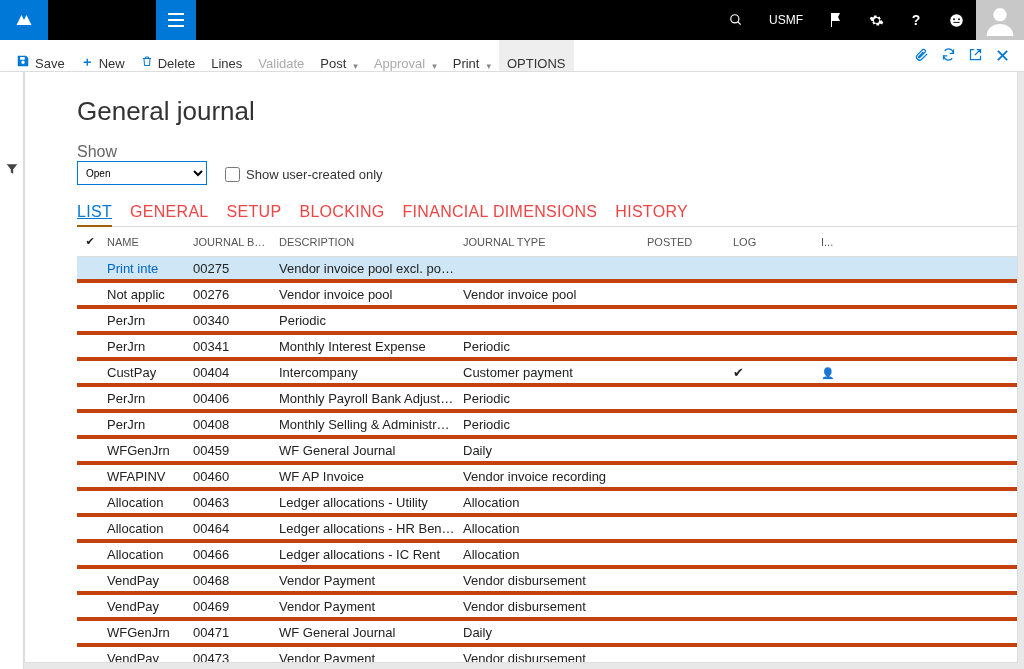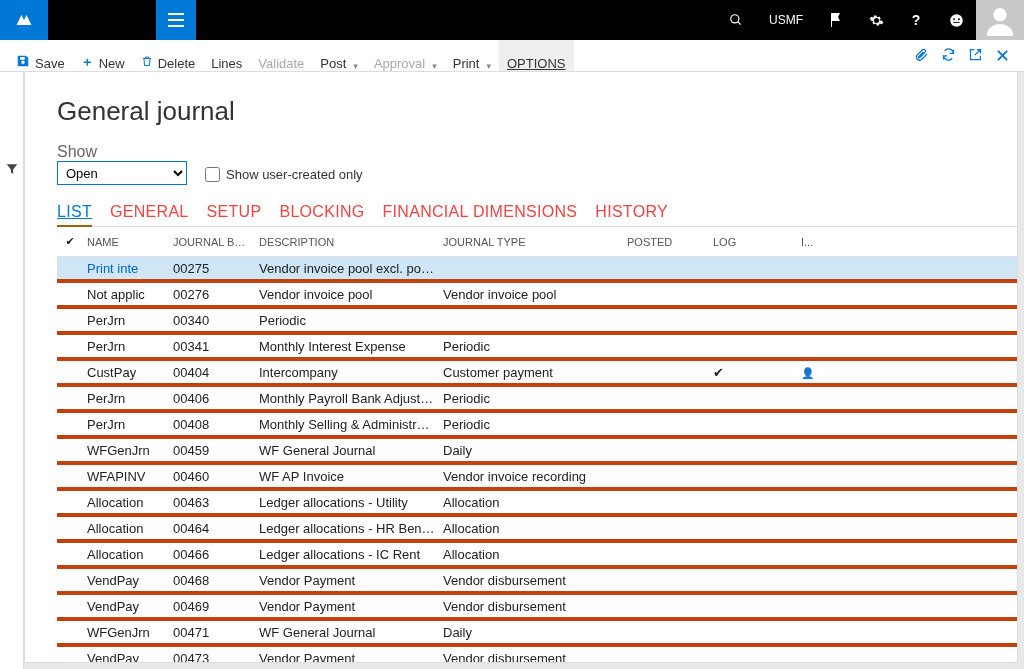--- a/index.html
+++ b/index.html
@@ -11,35 +11,35 @@
   .topbar .hamburger { width: 40px; background: #0078D7; display: flex; align-items: center; justify-content: center; cursor: pointer; }
   .topbar .flex { flex: 1; }
   .topbar .tbtn { width: 40px; display: flex; align-items: center; justify-content: center; cursor: pointer; font-size: 14px; }
   .topbar .company { width: 60px; display: flex; align-items: center; justify-content: center; font-size: 12px; }
   .topbar .avatar { width: 48px; background: #c8c8c8; display: flex; align-items: center; justify-content: center; }
   .topbar .avatar svg { width: 32px; height: 32px; fill: #fff; }
 
   .actionbar { height: 32px; background: #fff; border-bottom: 1px solid #ddd; display: flex; align-items: center; padding: 0 8px; font-size: 13px; color: #333; }
   .actionbar .abtn { display: flex; align-items: flex-end; gap: 5px; padding: 0 8px; height: 100%; cursor: pointer; }
   .actionbar .abtn.disabled { color: #aaa; cursor: default; }
-  .actionbar .abtn.opt { background: #eee; text-decoration: underline; }
+  .actionbar .abtn.opt { background: #eee; }
   .actionbar .iconblue { color: #0078D7; font-weight: bold; }
   .actionbar .right { margin-left: auto; display: flex; align-items: center; gap: 12px; padding-right: 6px; }
   .actionbar .right span { color: #0078D7; cursor: pointer; font-size: 15px; }
   .actionbar .caret { font-size: 9px; color: #888; margin-left: 2px; }
 
   .workspace { position: absolute; top: 72px; bottom: 0; left: 0; right: 0; }
   .filtercol { position: absolute; left: 0; top: 0; bottom: 0; width: 24px; background: #fff; border-right: 1px solid #ddd; display: flex; justify-content: center; padding-top: 90px; }
   .filtercol .ficon { color: #444; cursor: pointer; }
 
-  .content { position: absolute; left: 24px; right: 6px; top: 0; bottom: 6px; background: #fff; border: 1px solid #ddd; border-top: none; padding: 24px 0 0 32px; overflow: hidden; }
+  .content { position: absolute; left: 24px; right: 6px; top: 0; bottom: 6px; background: #fff; border: 1px solid #ddd; border-top: none; padding: 24px 0 0 52px; overflow: hidden; }
   .page-title { font-size: 26px; font-weight: 300; color: #333; margin-bottom: 16px; }
   .filters { display: flex; align-items: flex-end; gap: 18px; margin-bottom: 14px; }
   .show-wrap .lbl { font-size: 16px; color: #666; }
-  .show-wrap select { width: 130px; height: 24px; border: 1px solid #0078D7; font-size: 13px; padding: 0 4px; background: #fff; }
+  .show-wrap select { width: 130px; height: 24px; border: 1px solid #0078D7; font-size: 10px; padding: 0 4px; background: #fff; }
   .chkwrap { display: flex; align-items: center; gap: 6px; padding-bottom: 3px; }
   .chkwrap input { width: 15px; height: 15px; }
   .chkwrap label { font-size: 13px; color: #333; }
 
   .tabs { display: flex; gap: 18px; border-bottom: 1px solid #ddd; padding-bottom: 0; }
   .tabs .tab { font-size: 16px; color: #ef4444; padding: 4px 0; cursor: pointer; letter-spacing: .3px; }
   .tabs .tab.active { color: #0078D7; border-bottom: 2px solid #a16207; margin-bottom: -1px; text-decoration: underline; }
 
   .grid { margin-top: 0; }
   .grid-header-row { display: flex; align-items: center; height: 30px; font-size: 11px; color: #555; border-bottom: 1px solid #ddd; }

